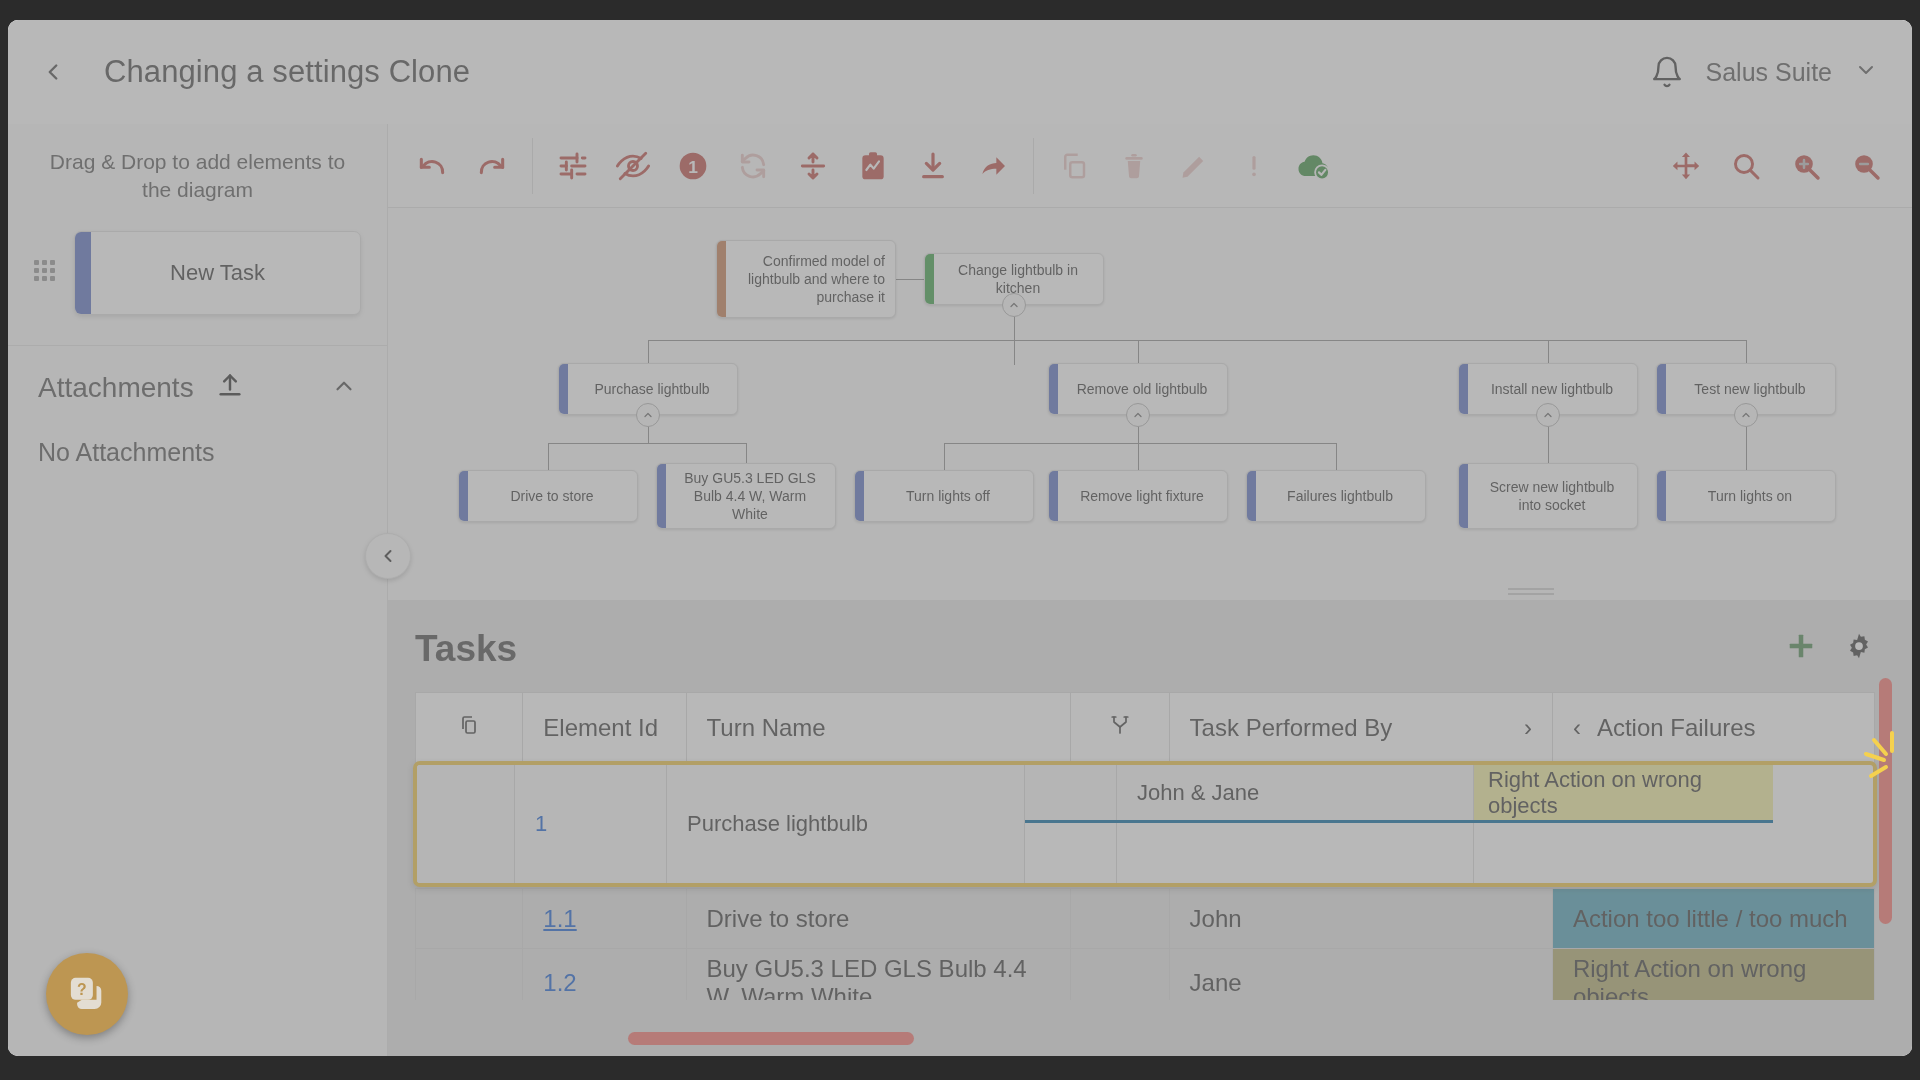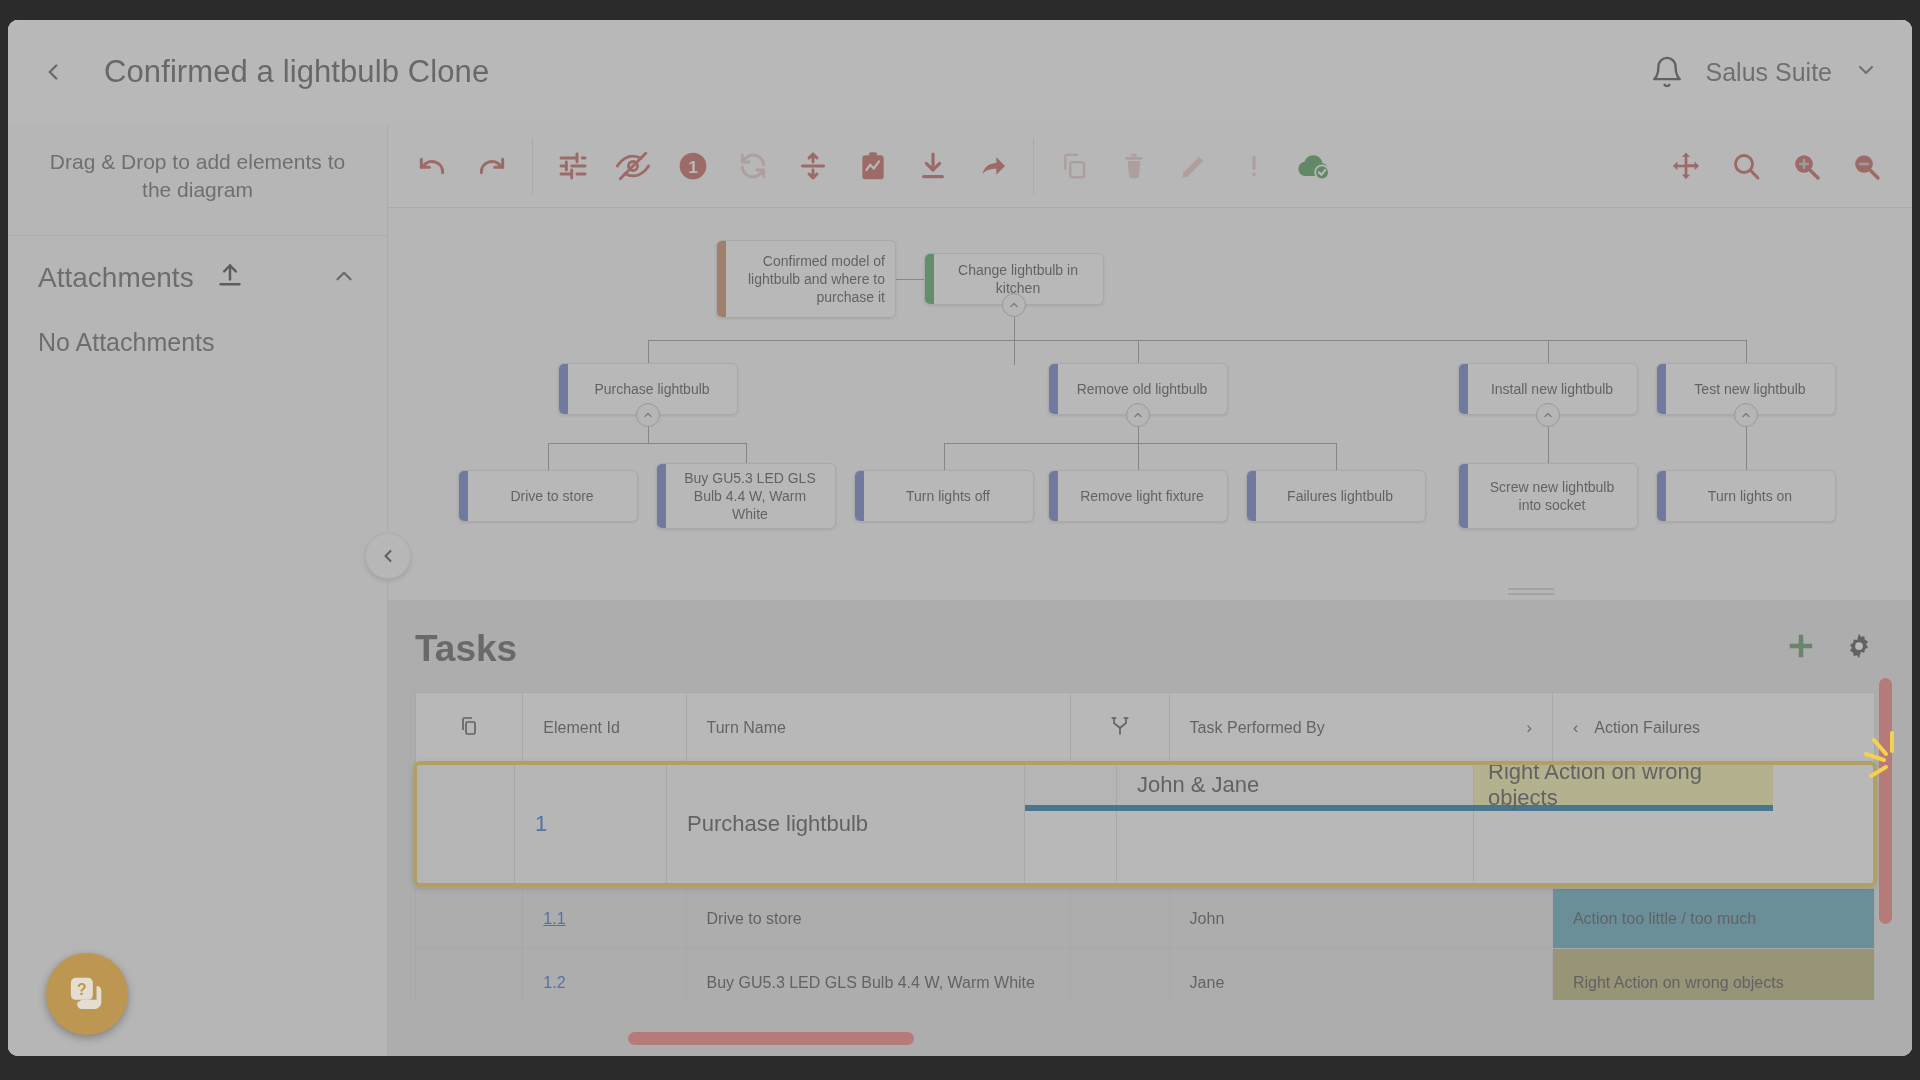--- a/index.html
+++ b/index.html
@@ -164,21 +164,21 @@
   .plus-ico { color: #4e8c52; }
   .gear-ico { color: #3d3d3d; }
 
   
   .table-wrap {
     position: absolute; left: 27px; top: 92px; width: 1468px; height: 308px;
     overflow: hidden;
   }
   table.tasks { border-collapse: collapse; width: 1460px; table-layout: fixed; }
   table.tasks th, table.tasks td {
-    border: 1px solid #dadada; font-size: 16px; color: #3b3b3b;
+    border: 1px solid #dadada; font-size: 24px; color: #3b3b3b;
     text-align: left; vertical-align: middle;
   }
   table.tasks th {
     height: 70px; font-weight: 400; color: #3f3f3f; padding: 0 20px;
     background: #ffffff;
   }
   table.tasks td { height: 60px; padding: 0 20px; }
   .c-copy  { width: 100px; }
   .c-id    { width: 152px; }
   .c-name  { width: 358px; }
@@ -199,21 +199,21 @@
     box-shadow: 0 2px 6px rgba(0,0,0,.18);
     background: #ffffff; overflow: hidden; z-index: 30;
     display: flex;
   }
   .sb-cell { border-right: 1px solid #dadada; display: flex; align-items: center;
              font-size: 22px; color: #3b3b3b; padding: 0 20px; }
   .sb-copy { width: 98px; background: #f7f7f7; }
   .sb-id   { width: 152px; background: #fafafa; color: #1a62d6; }
   .sb-name { width: 358px; background: #fafafa; }
   .sb-split { width: 748px; display: flex; flex-direction: column; }
-  .sb-split-top { height: 46px; display: flex; border-bottom: 6px solid #0369a1; }
+  .sb-split-top { height: 58px; display: flex; border-bottom: 3px solid #0369a1; }
   .sb-split-bot { flex: 1; display: flex; }
   .sb-br  { width: 92px; border-right: 1px solid #dadada; }
   .sb-by  { width: 357px; border-right: 1px solid #dadada; display: flex; align-items: center; padding: 0 20px;
             font-size: 22px; color: #3b3b3b; }
   .sb-fl  { flex: 1; display: flex; align-items: center; padding: 0 14px; font-size: 22px; color: #3b3b3b; }
   .tone-top { background: #f7f7f7; }
   .tone-bot { background: #ffffff; }
   .fl-yellow { background: #f4ee9f; }
 
   
@@ -242,40 +242,56 @@
 
 <div id="screen">
   <div id="app">
 
     <div class="topbar">
       <div class="back-btn">
         <svg width="26" height="26" viewBox="0 0 24 24" fill="none" stroke="currentColor" stroke-width="2.2" stroke-linecap="round" stroke-linejoin="round">
             <polyline points="15 18 9 12 15 6"></polyline>
           </svg>
       </div>
-      <div class="page-title">Confirmed a lightbulb Clone</div>
+      <div class="page-title">Changing a settings Clone</div>
       <div class="topbar-right">
         <div class="bell">
           <svg width="34" height="36" viewBox="0 0 24 24" fill="none" stroke="currentColor" stroke-width="1.7" stroke-linecap="round" stroke-linejoin="round">
             <path d="M18 8a6 6 0 1 0-12 0c0 7-3 9-3 9h18s-3-2-3-9"></path>
             <path d="M13.73 21a2 2 0 0 1-3.46 0"></path>
           </svg>
         </div>
         <div class="suite-name">Salus Suite</div>
         <div class="suite-caret">
           <svg width="24" height="24" viewBox="0 0 24 24" fill="none" stroke="currentColor" stroke-width="2" stroke-linecap="round" stroke-linejoin="round">
               <polyline points="6 9 12 15 18 9"></polyline>
             </svg>
         </div>
       </div>
     </div>
 
     <div class="leftpanel">
       <div class="dragdrop-hint">Drag &amp; Drop to add elements to the diagram</div>
 
+      <div class="palette-row">
+        <div class="dots-handle">
+          <i></i>
+            <i></i>
+            <i></i>
+            <i></i>
+            <i></i>
+            <i></i>
+            <i></i>
+            <i></i>
+            <i></i>
+        </div>
+        <div class="new-task-card">
+          <span>New Task</span>
+        </div>
+      </div>
 
       <div class="panel-divider"></div>
 
       <div class="attach-head">
         <div class="attach-title">Attachments</div>
         <div class="upload-ico">
           <svg width="28" height="28" viewBox="0 0 24 24" fill="none" stroke="currentColor" stroke-width="2.1" stroke-linecap="round" stroke-linejoin="round">
               <path d="M12 15V3"></path>
               <polyline points="7 8 12 3 17 8"></polyline>
               <path d="M4 19h16"></path>

